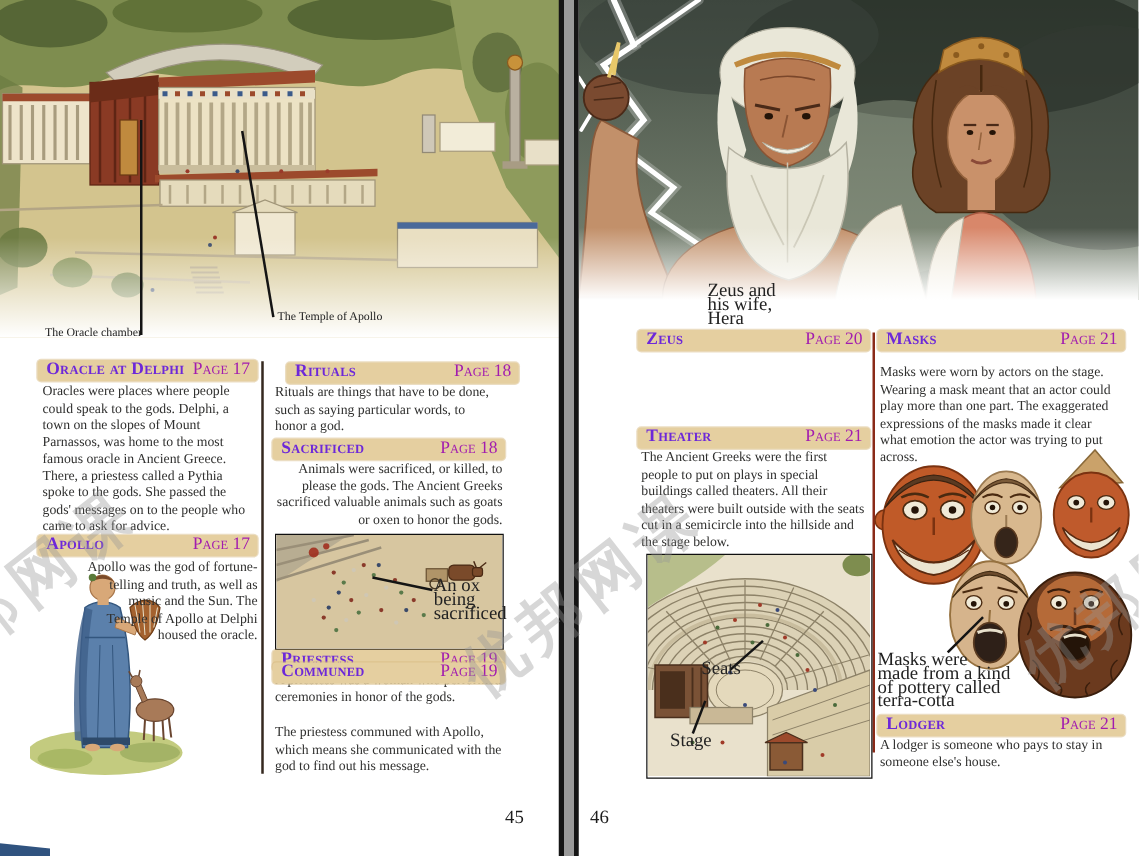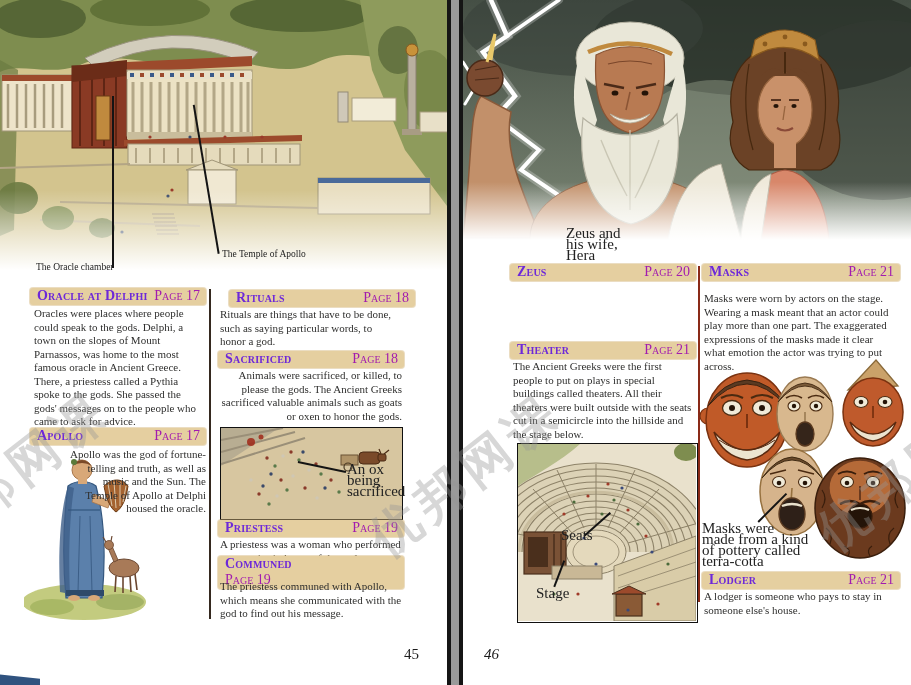--- a/index.html
+++ b/index.html
@@ -254,21 +254,21 @@
     </div>
     <div class="pline" style="left:298px;top:461px;width:49px;transform:rotate(11.8deg);z-index:5;"></div>
     <div class="caption" style="left:347px;top:464px;width:52px;z-index:5;">An ox being sacrificed</div>
 
     <div class="entry-head" style="left:218px;top:520px;width:173px;">
       <span class="entry-title">Priestess</span>
       <span class="entry-page">Page 19</span>
     </div>
     <div class="entry-body" style="left:220px;top:538px;width:184px;">A priestess was a woman who performed ceremonies in honor of the gods.</div>
 
-    <div class="entry-head" style="left:218px;top:556px;width:173px;flex-direction:column;">
+    <div class="entry-head" style="left:218px;top:530px;width:173px;">
       <span class="entry-title">Communed</span>
       <span class="entry-page">Page 19</span>
     </div>
     <div class="entry-body" style="left:220px;top:580px;width:182px;">The priestess communed with Apollo, which means she communicated with the god to find out his message.</div>
 
     <div class="entry-head" style="left:30px;top:428px;width:163px;">
       <span class="entry-title">Apollo</span>
       <span class="entry-page">Page 17</span>
     </div>
     <div class="abs" style="left:24px;top:452px;width:130px;height:170px;">
@@ -569,21 +569,21 @@
     </div>
     <div class="pline" style="left:295px;top:521px;width:40px;transform:rotate(-45deg);z-index:5;"></div>
     <div class="caption" style="left:239px;top:523px;width:108px;z-index:5;">Masks were made from a kind of pottery called terra-cotta</div>
 
     <div class="entry-head" style="left:239px;top:572px;width:185px;">
       <span class="entry-title">Lodger</span>
       <span class="entry-page">Page 21</span>
     </div>
     <div class="entry-body" style="left:241px;top:590px;width:192px;">A lodger is someone who pays to stay in someone else's house.</div>
 
-    <div class="pagenum" style="left:21px;top:646px;font-style:italic;">46</div>
+    <div class="pagenum" style="left:9px;top:646px;">46</div>
   </div>
 
   <div class="gutter"></div>
 
   <div class="corner-blue"></div>
 
   <div class="watermark" style="left:-100px;top:440px;">优邦网课</div>
   <div class="watermark" style="left:352px;top:442px;">优邦网课</div>
   <div class="watermark" style="left:800px;top:436px;">优邦网课</div>
 

